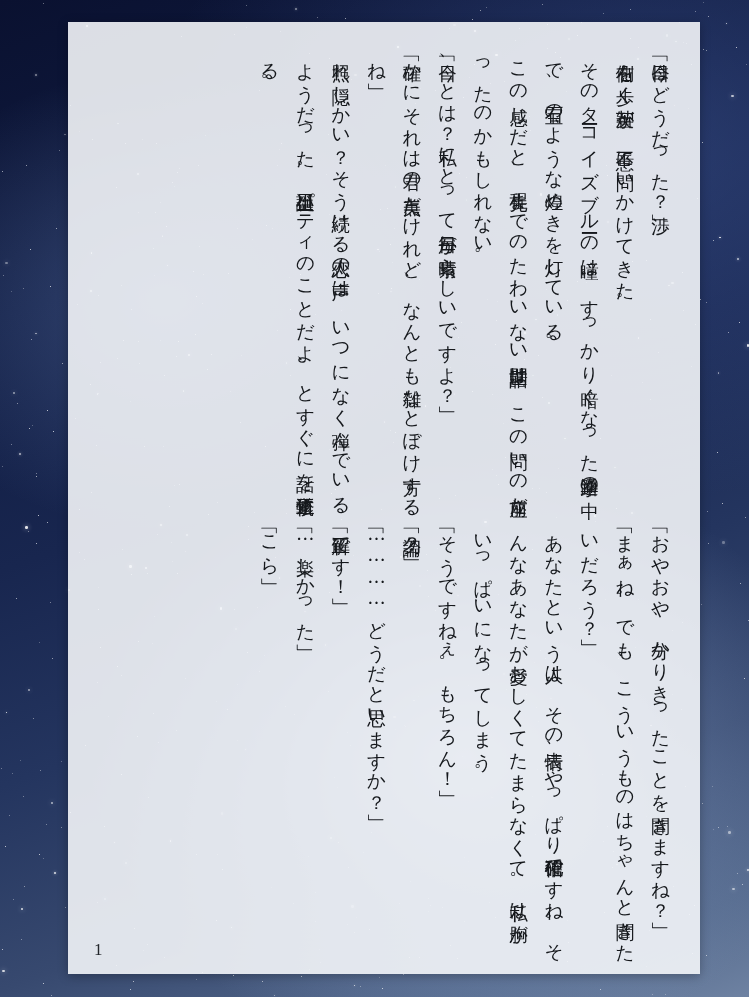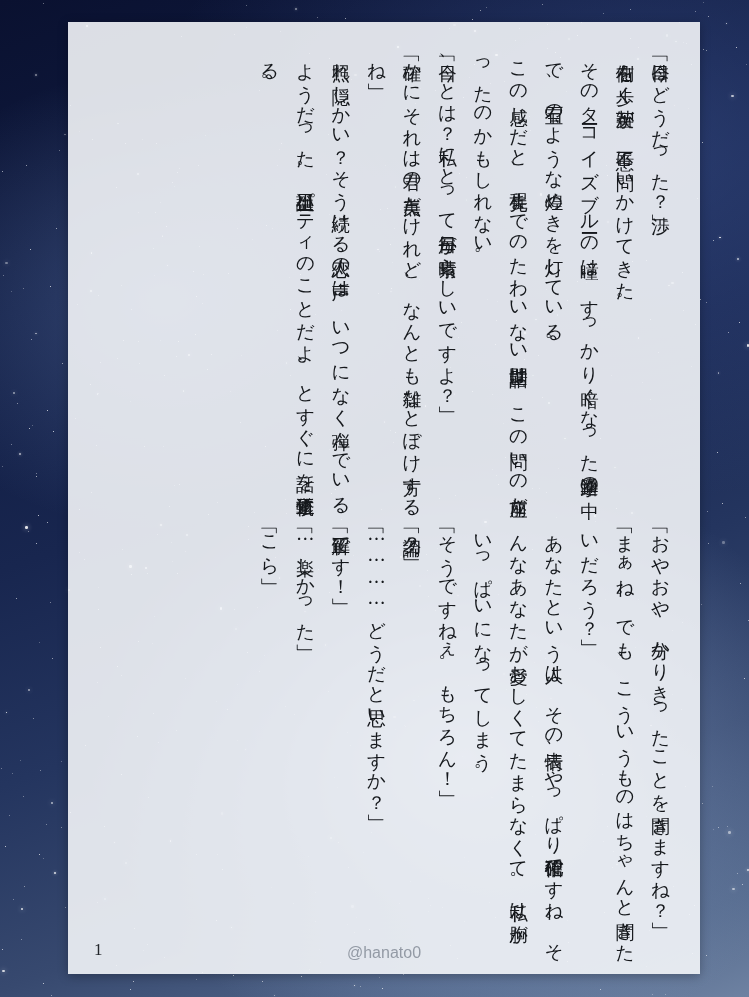--- a/index.html
+++ b/index.html
@@ -745,16 +745,15 @@
 あなたという人は。その表情、やっぱり確信犯ですね。そんなあなたが愛おしくてたまらなくて。私は胸がいっぱいになってしまう。
 「そうですねぇ。もちろん！」
 「勿論？」
 「…………どうだと思いますか？」
 「正解です！」
 「…楽しかった」
 「こら」</div>
 
     <div id="page-number">1</div>
 
-    <div id="watermark">@hanato0</div>
 
   </div>
 </div>
 
 </body></html>

